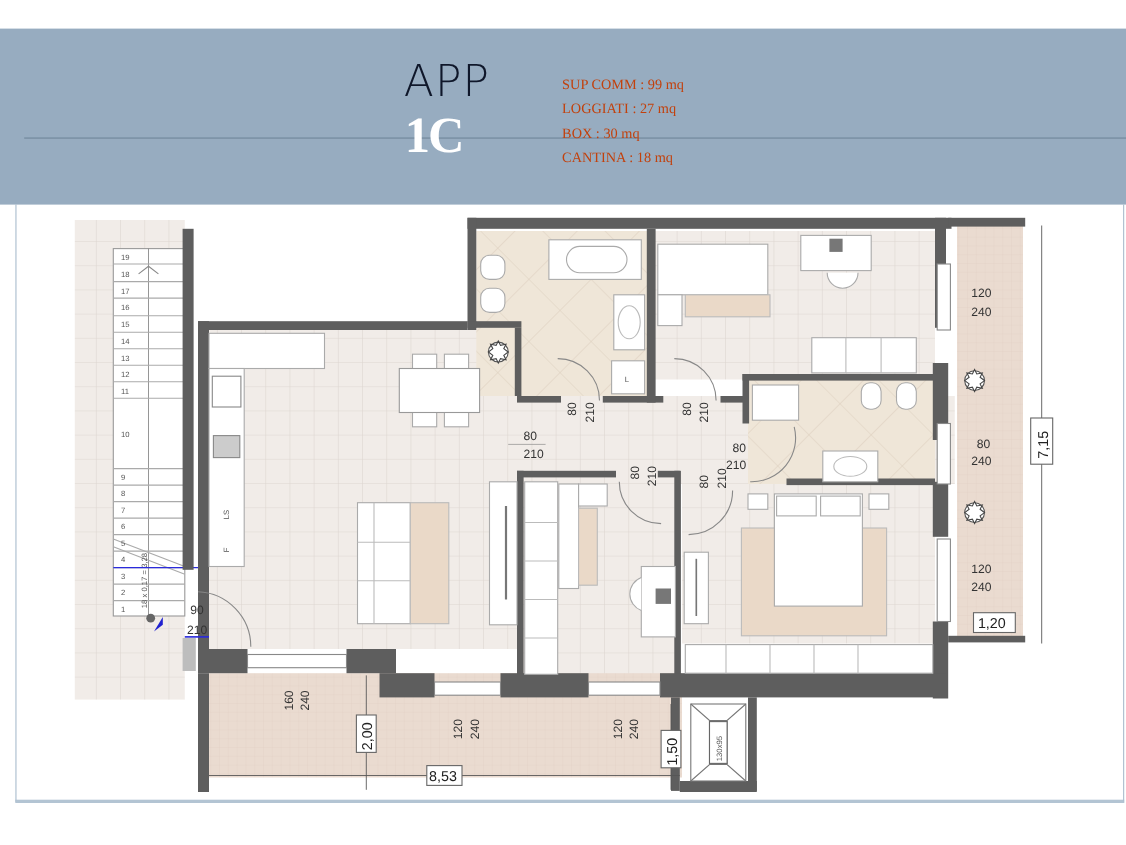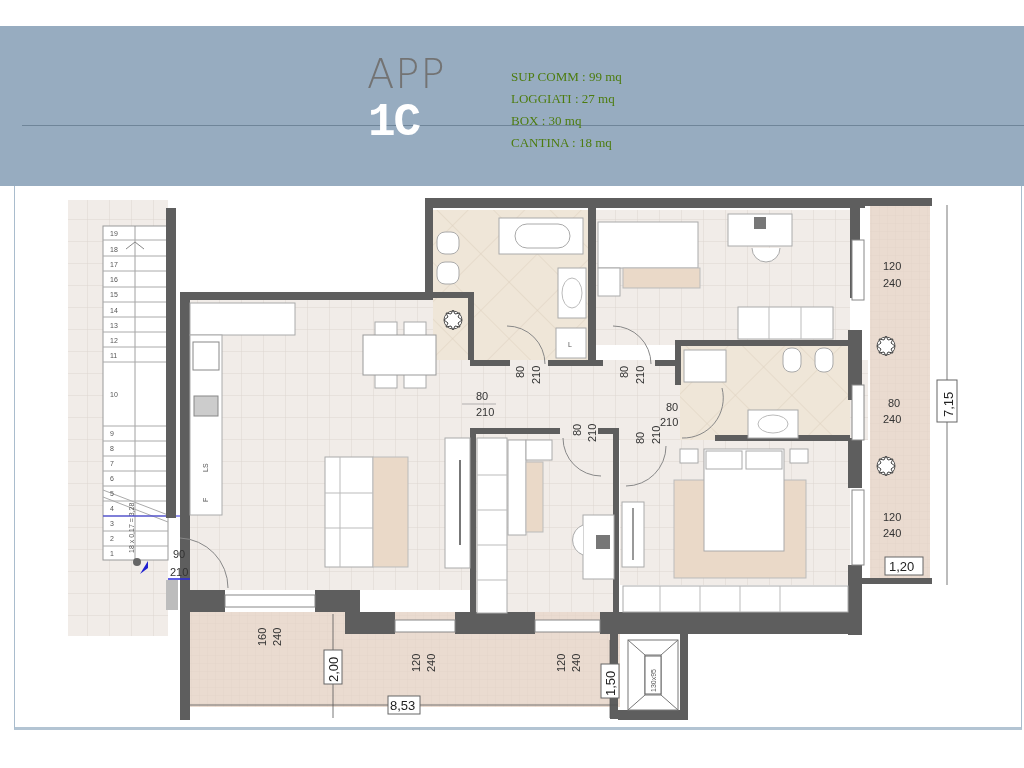--- a/index.html
+++ b/index.html
@@ -1,21 +1,21 @@
 <!DOCTYPE html>
 <html><head>
 <meta charset="utf-8">
 <style>
   html,body{margin:0;padding:0;background:#ffffff;}
   body{width:1024px;height:768px;position:relative;overflow:hidden;font-family:"Liberation Sans",sans-serif;}
   .header{position:absolute;left:0;top:26px;width:1024px;height:160px;background:#97acc0;}
   .header .hline{position:absolute;left:22px;top:99px;width:1002px;height:1px;background:#6f8599;}
-  .app-word{position:absolute;left:367px;top:50px;font-family:"DejaVu Sans",sans-serif;font-weight:300;font-size:40px;color:#737373;letter-spacing:1px;line-height:48px;}
-  .app-code{position:absolute;left:368px;top:95px;font-family:Liberation Mono, monospace;font-weight:bold;font-size:46px;color:#ffffff;line-height:56px;letter-spacing:-2px;}
-  .specs{position:absolute;left:511px;top:66px;font-family:"Liberation Serif",serif;font-size:13px;color:#4d7c0f;line-height:22px;}
+  .app-word{position:absolute;left:367px;top:50px;font-family:"DejaVu Sans",sans-serif;font-weight:300;font-size:40px;color:#0f172a;letter-spacing:1px;line-height:48px;}
+  .app-code{position:absolute;left:368px;top:95px;font-family:Liberation Serif, serif;font-weight:bold;font-size:46px;color:#ffffff;line-height:56px;letter-spacing:-2px;}
+  .specs{position:absolute;left:511px;top:66px;font-family:"Liberation Serif",serif;font-size:13px;color:#c2410c;line-height:22px;}
   .frame{position:absolute;left:14px;top:186px;width:1008px;height:544px;border:1px solid #a9bccd;border-top:none;box-sizing:border-box;border-bottom:3px solid #b3c4d3;}
   .plan{position:absolute;left:0;top:0;}
   .lbl{font-family:"Liberation Sans",sans-serif;font-size:11px;fill:#333;}
   .lbl-s{font-family:"Liberation Sans",sans-serif;font-size:7px;fill:#555;}
   .dimbox{font-family:"Liberation Sans",sans-serif;font-size:13px;fill:#222;}
 </style>
 </head>
 <body>
 
 <div class="header">

